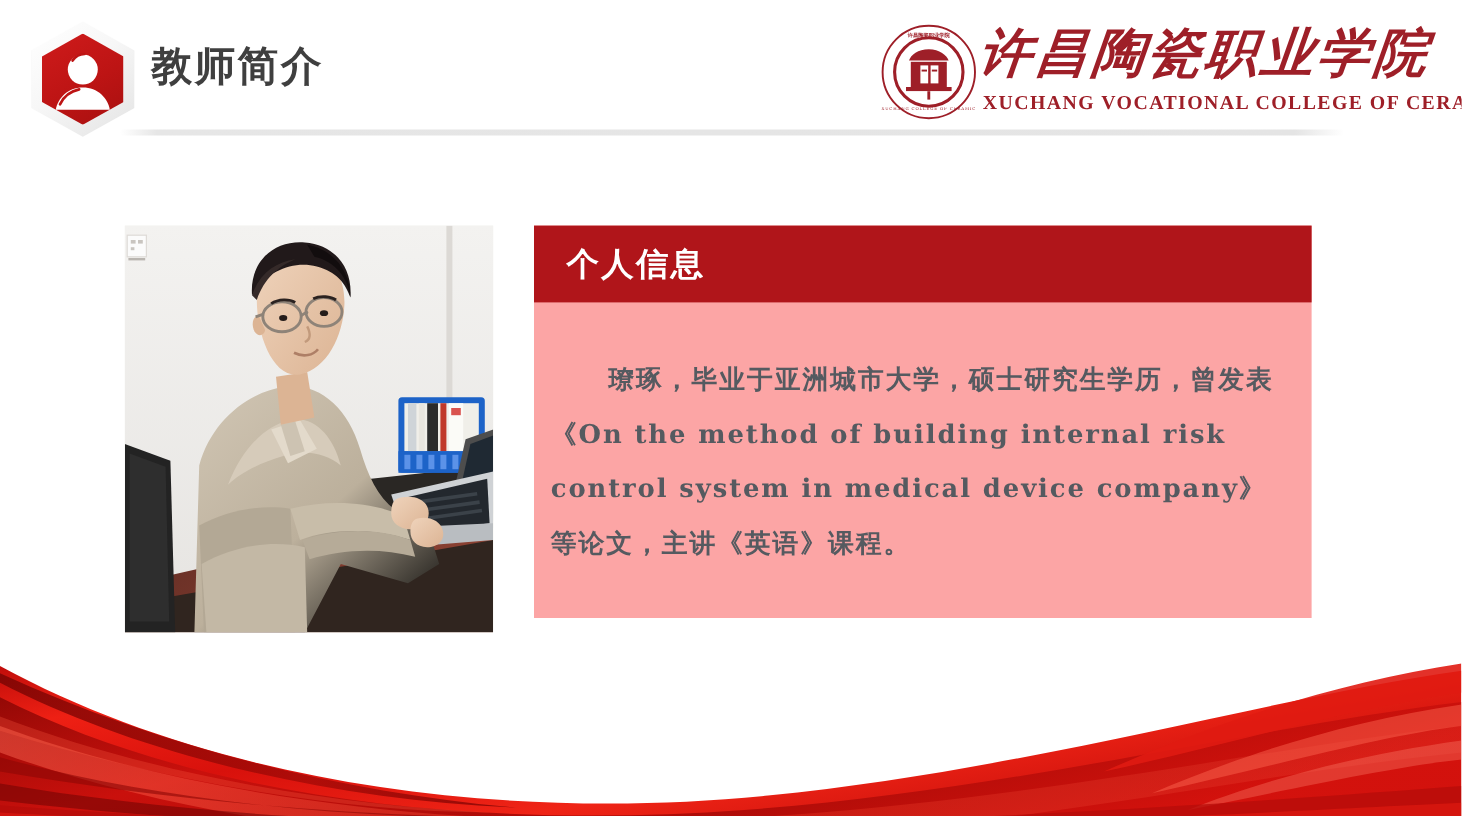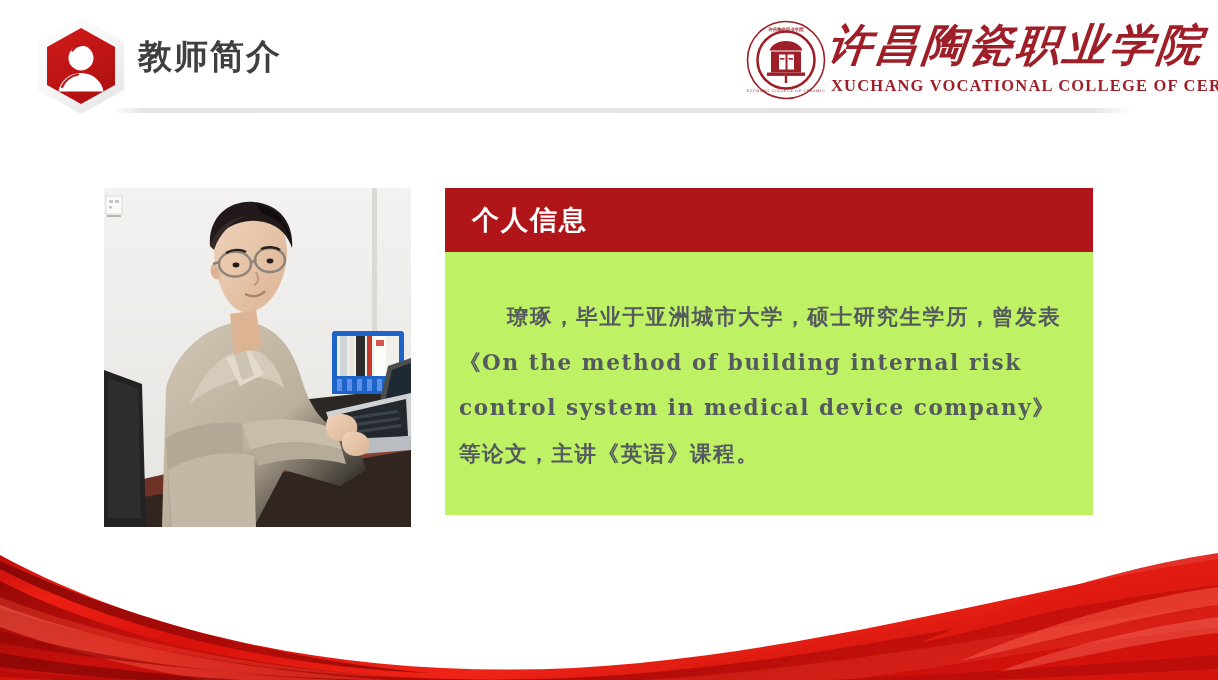--- a/index.html
+++ b/index.html
@@ -9,21 +9,21 @@
     font-family: "Liberation Sans", sans-serif;
     overflow: hidden;
   }
   .slide {
     position: relative;
     width: 1218px; height: 680px;
     background: #ffffff;
   }
 
   
-  .header { position: absolute; left: 16px; top: 0; width: 1074px; height: 122px; }
+  .header { position: absolute; left: 4px; top: 0; width: 1074px; height: 122px; }
 
   .badge {
     position: absolute; left: 22px; top: 18px;
     width: 86px; height: 96px;
   }
   .hex-outer, .hex-inner {
     position: absolute;
     clip-path: polygon(50% 0%, 100% 25%, 100% 75%, 50% 100%, 0% 75%, 0% 25%);
   }
   .hex-outer {
@@ -94,21 +94,21 @@
     width: 307px; height: 339px;
     overflow: hidden;
     background: #efefec;
   }
   .photo svg { display: block; width: 307px; height: 339px; }
 
   
   .info-panel {
     position: absolute; left: 445px; top: 188px;
     width: 648px; height: 327px;
-    background: #bef264;
+    background: #fca5a5;
   }
   .info-panel-header {
     position: absolute; left: 0; top: 0;
     width: 648px; height: 64px;
     background: #b0151a;
   }
   .info-panel-header-label {
     position: absolute; left: 27px; top: 14px;
     font-size: 27px; font-weight: bold; color: #ffffff;
     letter-spacing: 2px; line-height: 36px;

